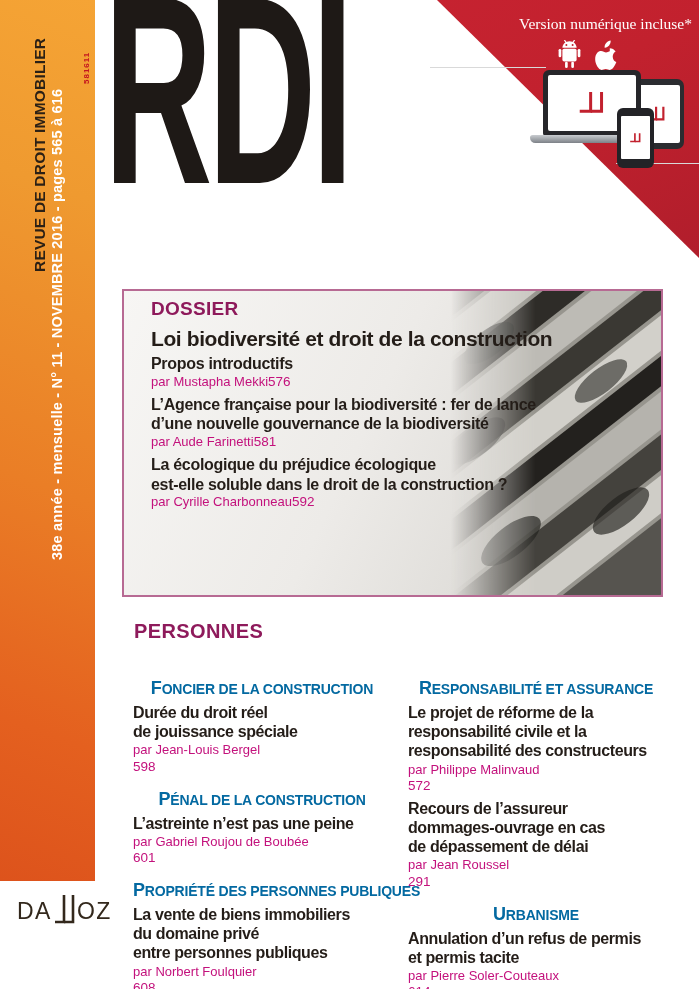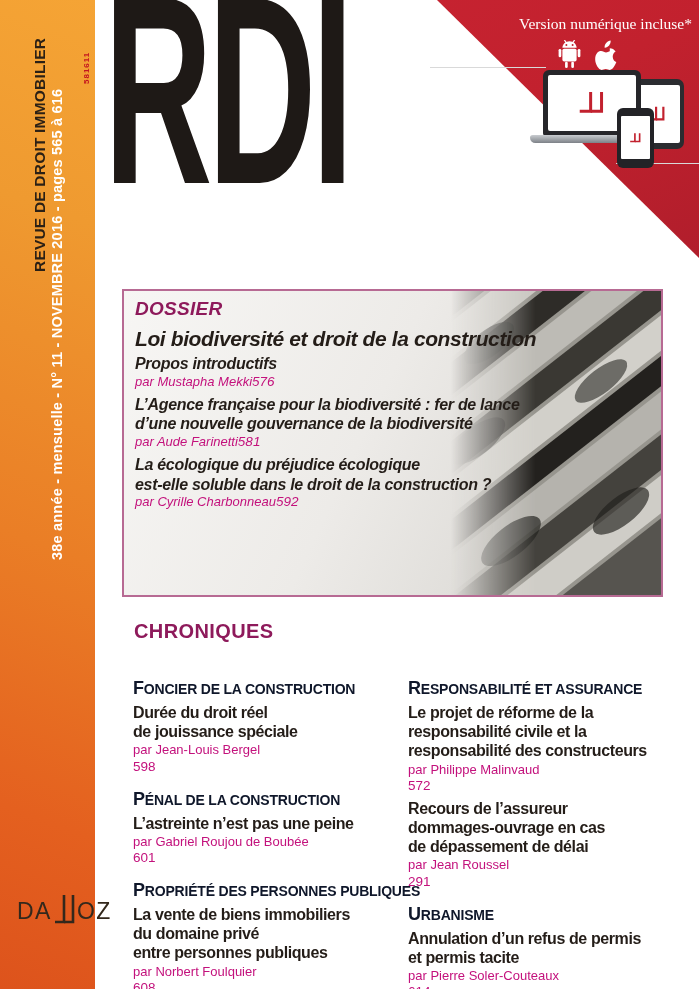--- a/index.html
+++ b/index.html
@@ -1,20 +1,20 @@
 <!DOCTYPE html>
 <html><head>
 <meta charset="utf-8">
 <style>
   html,body{margin:0;padding:0;}
   body{font-family:"Liberation Sans",sans-serif;background:#ffffff;}
   .page{position:relative;width:699px;height:989px;overflow:hidden;background:#fff;}
 
   
-  .spine{position:absolute;left:0;top:0;width:95px;height:989px;
+  .spine{position:absolute;left:0;top:0;width:95px;height:881px;
     background:linear-gradient(200deg,#F5A435 0%,#EF9A30 22%,#EA7E26 55%,#E4601F 82%,#DD531C 100%);}
   .spine-title{position:absolute;left:31px;top:272px;transform:rotate(-90deg);transform-origin:0 0;
     white-space:nowrap;font-size:15.5px;font-weight:bold;color:#2B2015;letter-spacing:.2px;}
   .spine-issue{position:absolute;left:49px;top:560px;transform:rotate(-90deg);transform-origin:0 0;
     white-space:nowrap;font-size:14.5px;font-weight:bold;color:#ffffff;letter-spacing:.2px;}
   .spine-code{position:absolute;left:82px;top:84px;transform:rotate(-90deg);transform-origin:0 0;
     white-space:nowrap;font-size:8px;font-weight:bold;color:#C4151F;letter-spacing:1px;}
   .dalloz{position:absolute;left:17px;top:895px;display:flex;align-items:flex-end;
     color:#33281C;font-size:23px;letter-spacing:1.5px;font-weight:500;}
   .dalloz svg{margin:0 1px 0 2px;display:block;}
@@ -52,41 +52,41 @@
   .phone-screen{width:100%;height:100%;background:#fff;border-radius:1px;
     display:flex;align-items:center;justify-content:center;}
 
   
   .dossier-box{position:absolute;left:122px;top:289px;width:541px;height:308px;box-sizing:border-box;
     border:2px solid #B76A93;background:linear-gradient(115deg,#F7F6F4 0%,#EDEBE8 45%,#DEDCD8 75%);}
   .dossier-photo{position:absolute;right:0;top:0;width:210px;height:100%;
     -webkit-mask-image:linear-gradient(90deg,transparent 0,#000 40%);
     mask-image:linear-gradient(90deg,transparent 0,#000 40%);}
   .dossier-photo svg{display:block;width:100%;height:100%;}
-  .dossier-content{position:absolute;left:0;top:0;width:100%;height:100%;box-sizing:border-box;
-    padding:7px 0 8px 11px;z-index:2;font-style:italic;}
+  .dossier-content{position:absolute;left:16px;top:0;width:100%;height:100%;box-sizing:border-box;
+    padding:7px 0 8px 11px;z-index:2;}
   .dossier-label{font-size:19px;font-weight:bold;color:#8E1A5B;letter-spacing:.3px;margin-bottom:7px;}
   .dossier-title{font-size:21px;font-weight:bold;color:#241D18;letter-spacing:-.4px;
     white-space:nowrap;margin-bottom:3px;}
   .d-article{margin-bottom:5px;}
   .d-article-title{font-size:16px;line-height:1.22;font-weight:bold;color:#241D18;
     letter-spacing:-.3px;white-space:pre-line;}
   .byline-row{display:flex;justify-content:flex-start;align-items:baseline;width:365px;}
   .byline{font-size:13px;color:#C3117C;font-weight:500;line-height:1.25;}
   .pageno{font-size:13.5px;color:#C3117C;font-weight:500;}
 
   
   .chroniques-label{position:absolute;left:134px;top:620px;font-size:20px;font-weight:bold;
     color:#8E1A5B;letter-spacing:.4px;}
   .col{position:absolute;top:678px;}
   .col-left{left:133px;width:258px;}
   .col-right{left:408px;width:256px;}
   .sec{margin-bottom:15px;}
-  .sec-hdr{font-size:14px;font-weight:bold;color:#0f172a;letter-spacing:-.2px;
-    white-space:nowrap;margin-bottom:4px;}
+  .sec-hdr{font-size:14px;font-weight:bold;color:#0369a1;letter-spacing:-.2px;
+    white-space:nowrap;margin-bottom:4px;text-align:center;}
   .sec-hdr::first-letter{font-size:18px;}
   .c-article{margin-bottom:6px;}
   .c-article-title{font-size:16px;line-height:1.2;font-weight:bold;color:#241D18;
     letter-spacing:-.4px;white-space:pre-line;}
   .c-byline{display:flex;justify-content:space-between;align-items:baseline;margin-top:1px;flex-direction:column;}
 
   .ll-red{display:block;}
 </style>
 </head>
 <body>
@@ -209,21 +209,21 @@
         <div class="d-article-title">La écologique du préjudice écologique
 est-elle soluble dans le droit de la construction ?</div>
         <div class="byline-row">
           <span class="byline">par Cyrille Charbonneau</span>
           <span class="pageno">592</span>
         </div>
       </div>
     </div>
   </div>
 
-  <div class="chroniques-label">CHRONIQUES</div>
+  <div class="chroniques-label">PERSONNES</div>
 
   <div class="col col-left">
     <div class="sec">
       <div class="sec-hdr">FONCIER DE LA CONSTRUCTION</div>
       <div class="c-article">
         <div class="c-article-title">Durée du droit réel
 de jouissance spéciale</div>
         <div class="c-byline">
           <span class="byline">par Jean-Louis Bergel</span>
           <span class="pageno">598</span>

